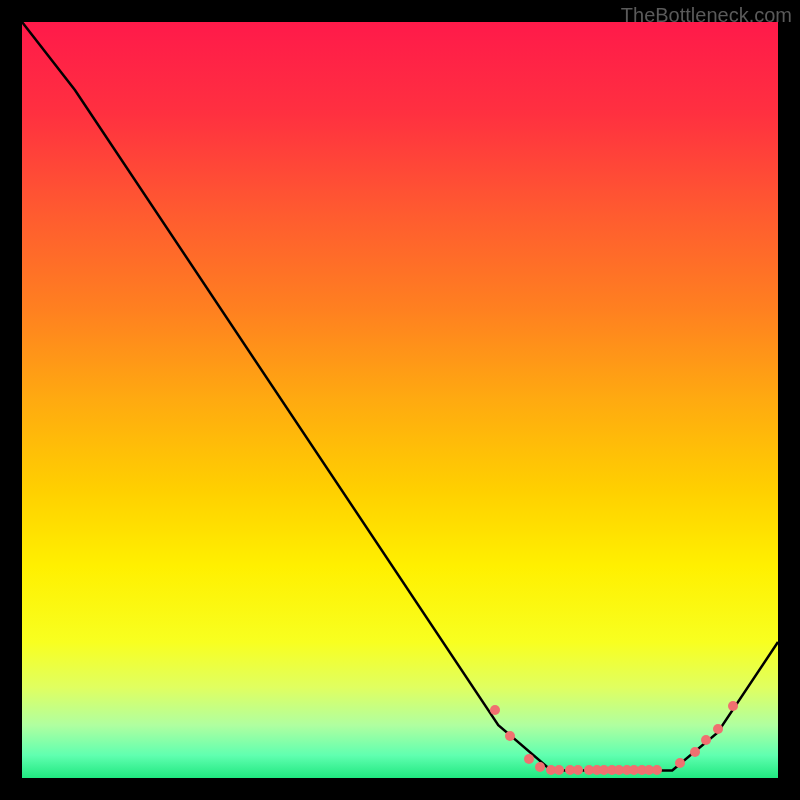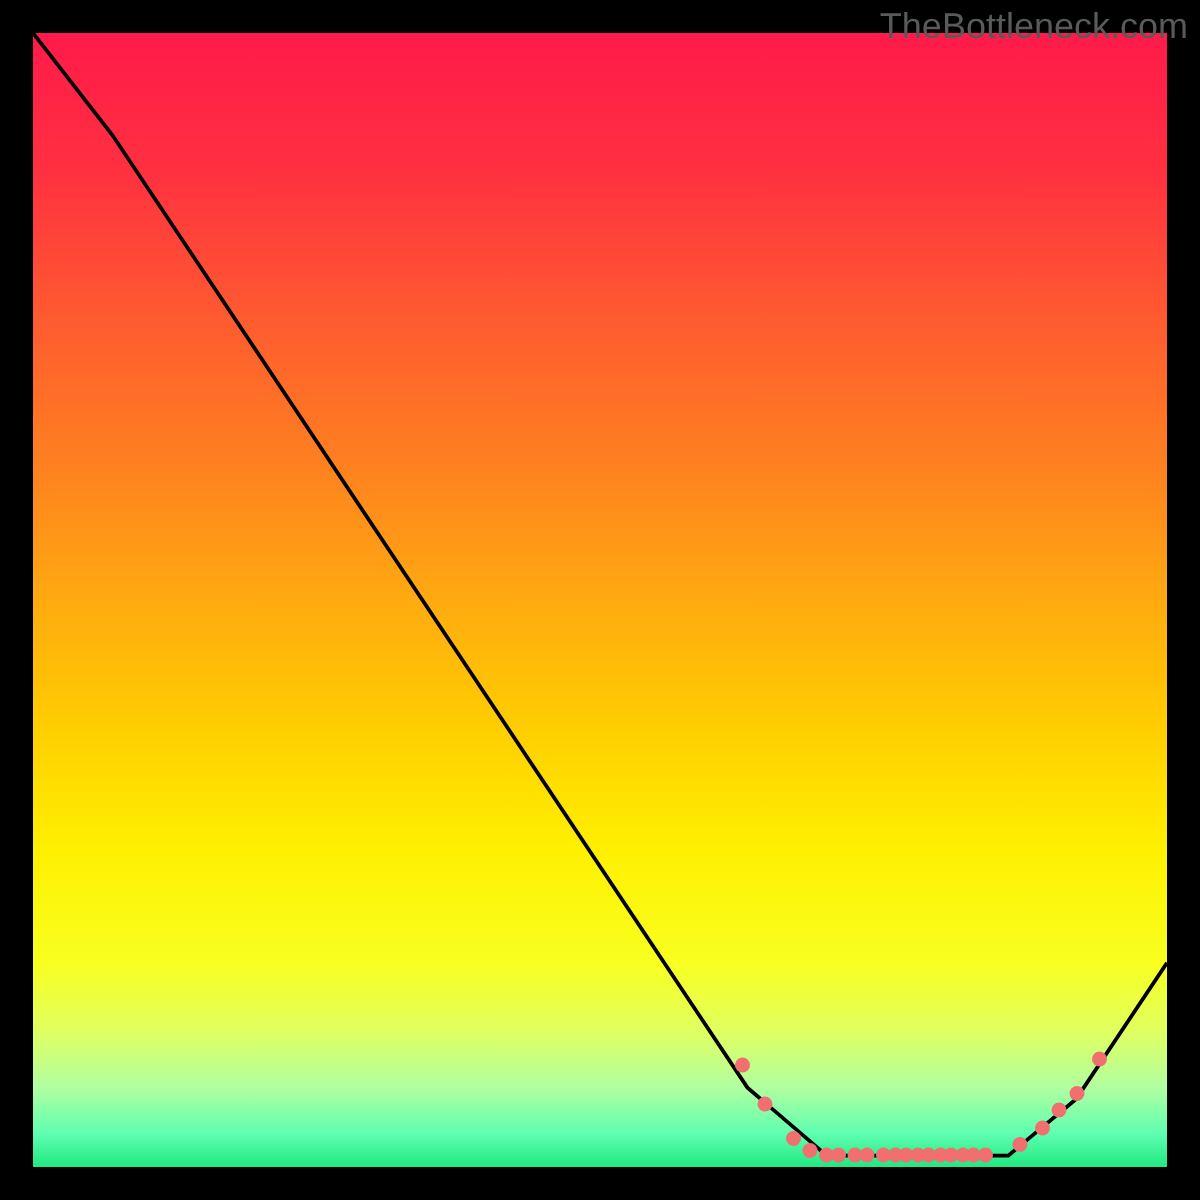--- a/index.html
+++ b/index.html
@@ -8,21 +8,21 @@
       height: 800px;
       background: #000;
       position: relative;
       font-family: Arial, sans-serif;
     }
     .watermark {
       position: absolute;
       top: 4px;
       right: 8px;
       color: #5a5a5a;
-      font-size: 24px;
+      font-size: 20px;
       font-weight: 500;
       z-index: 10;
     }
     .chart-area {
       position: absolute;
       top: 22px;
       left: 22px;
       width: 756px;
       height: 756px;
       overflow: hidden;

